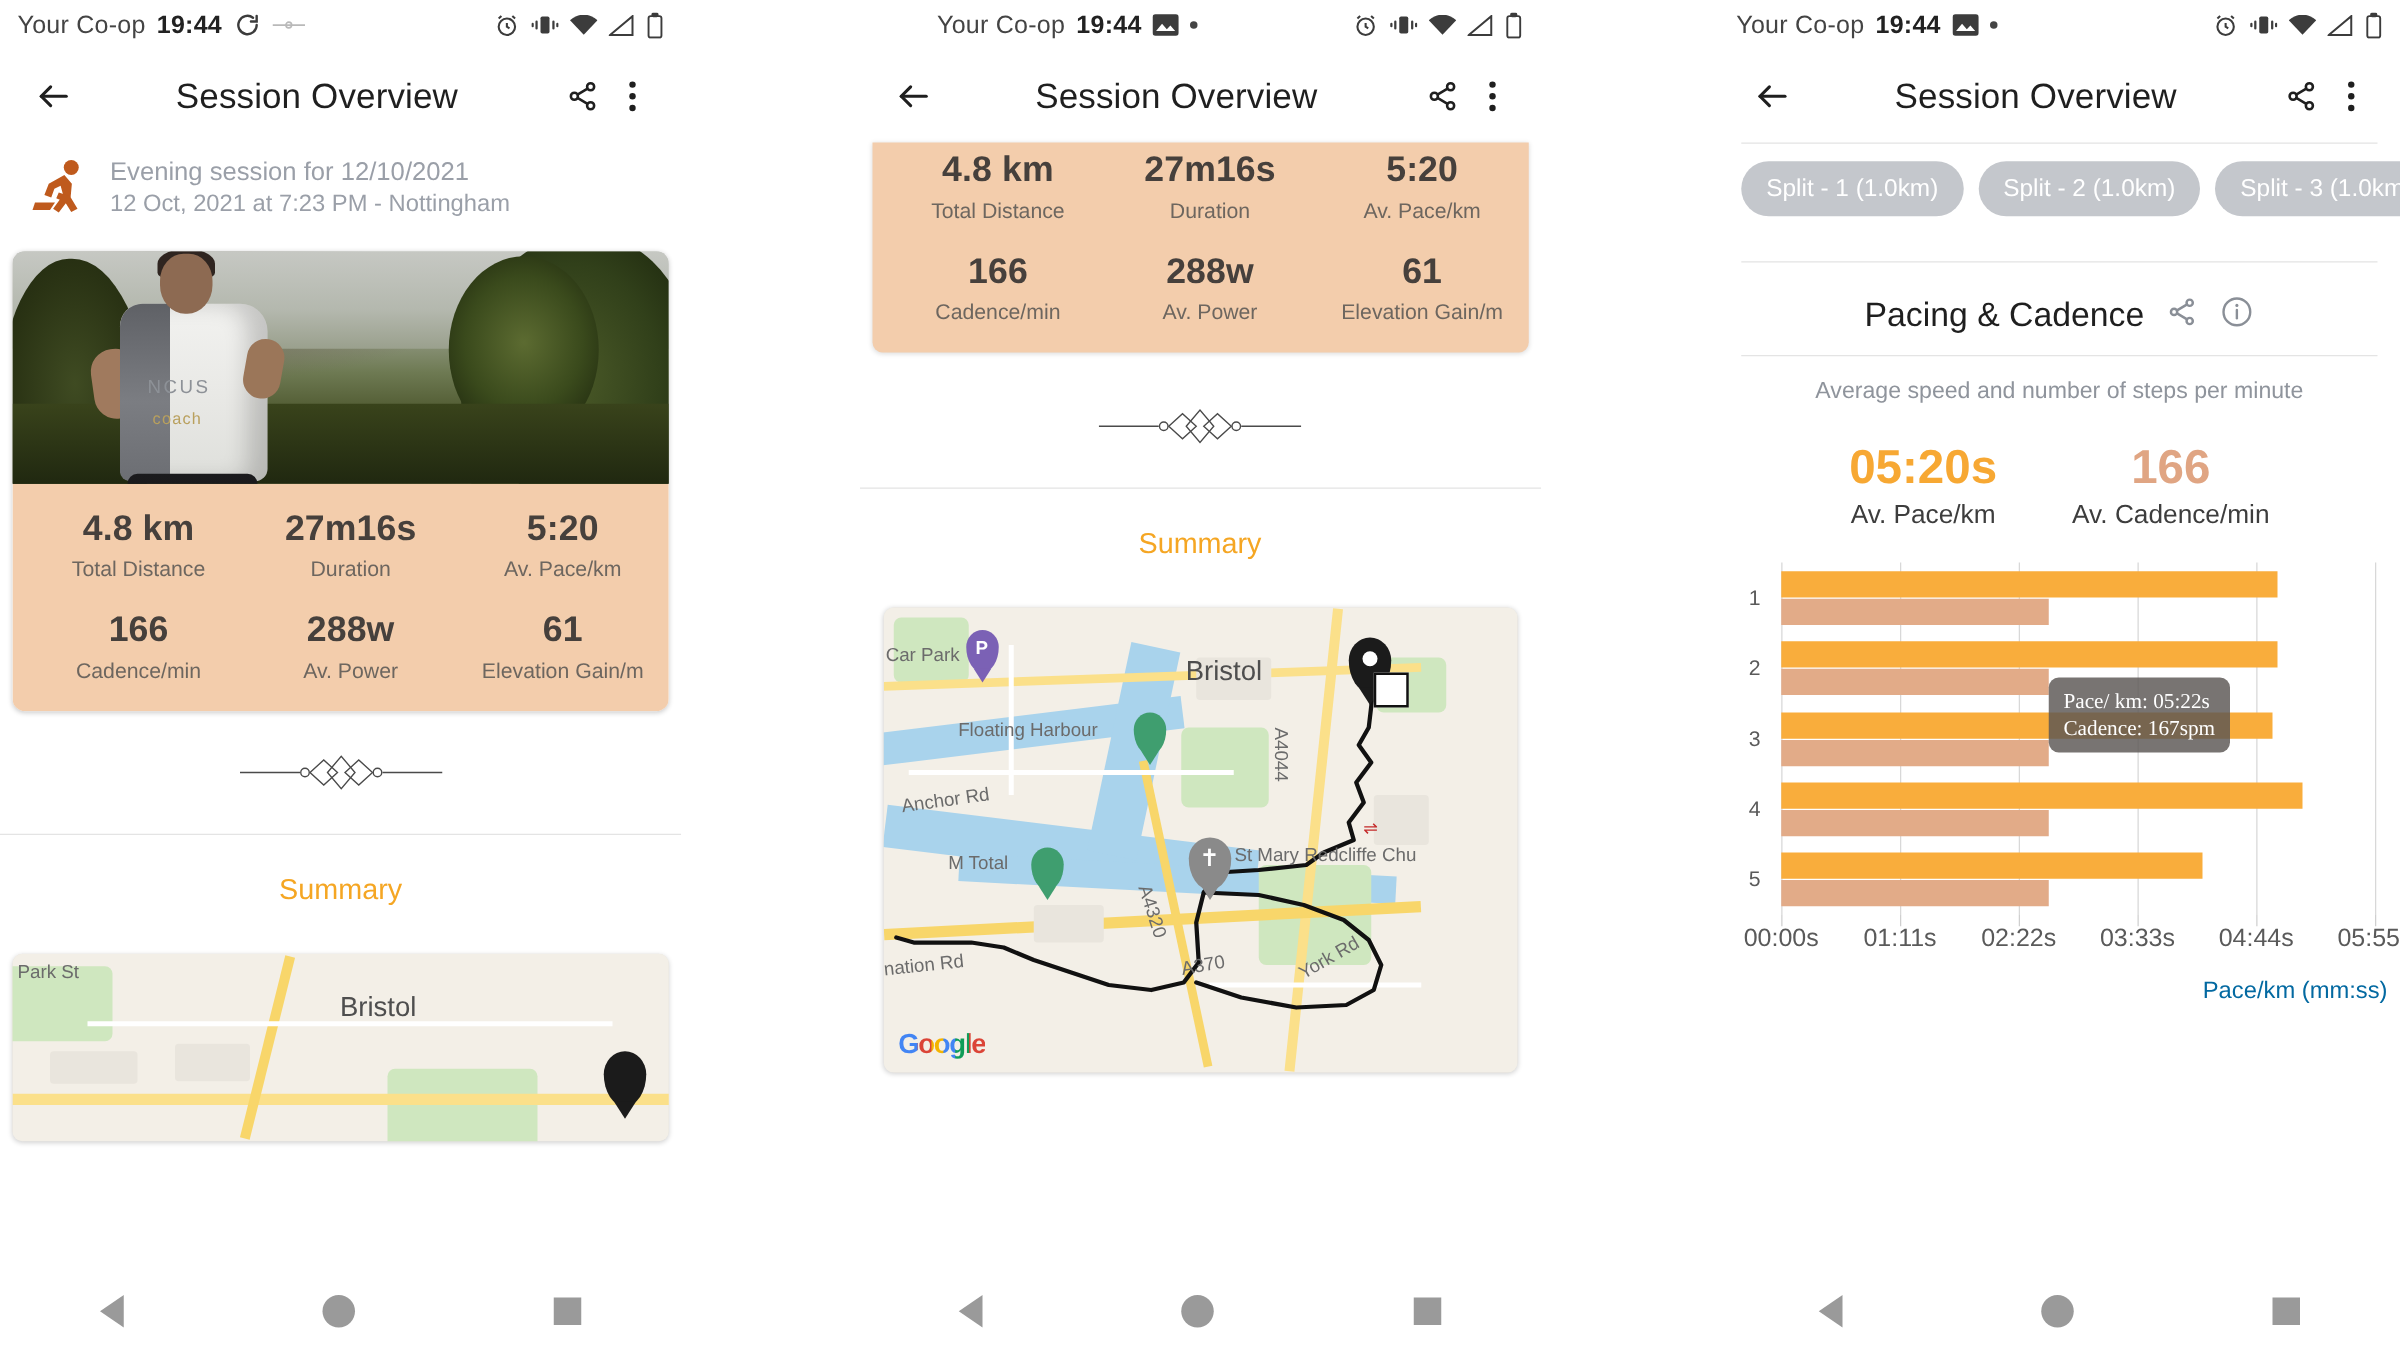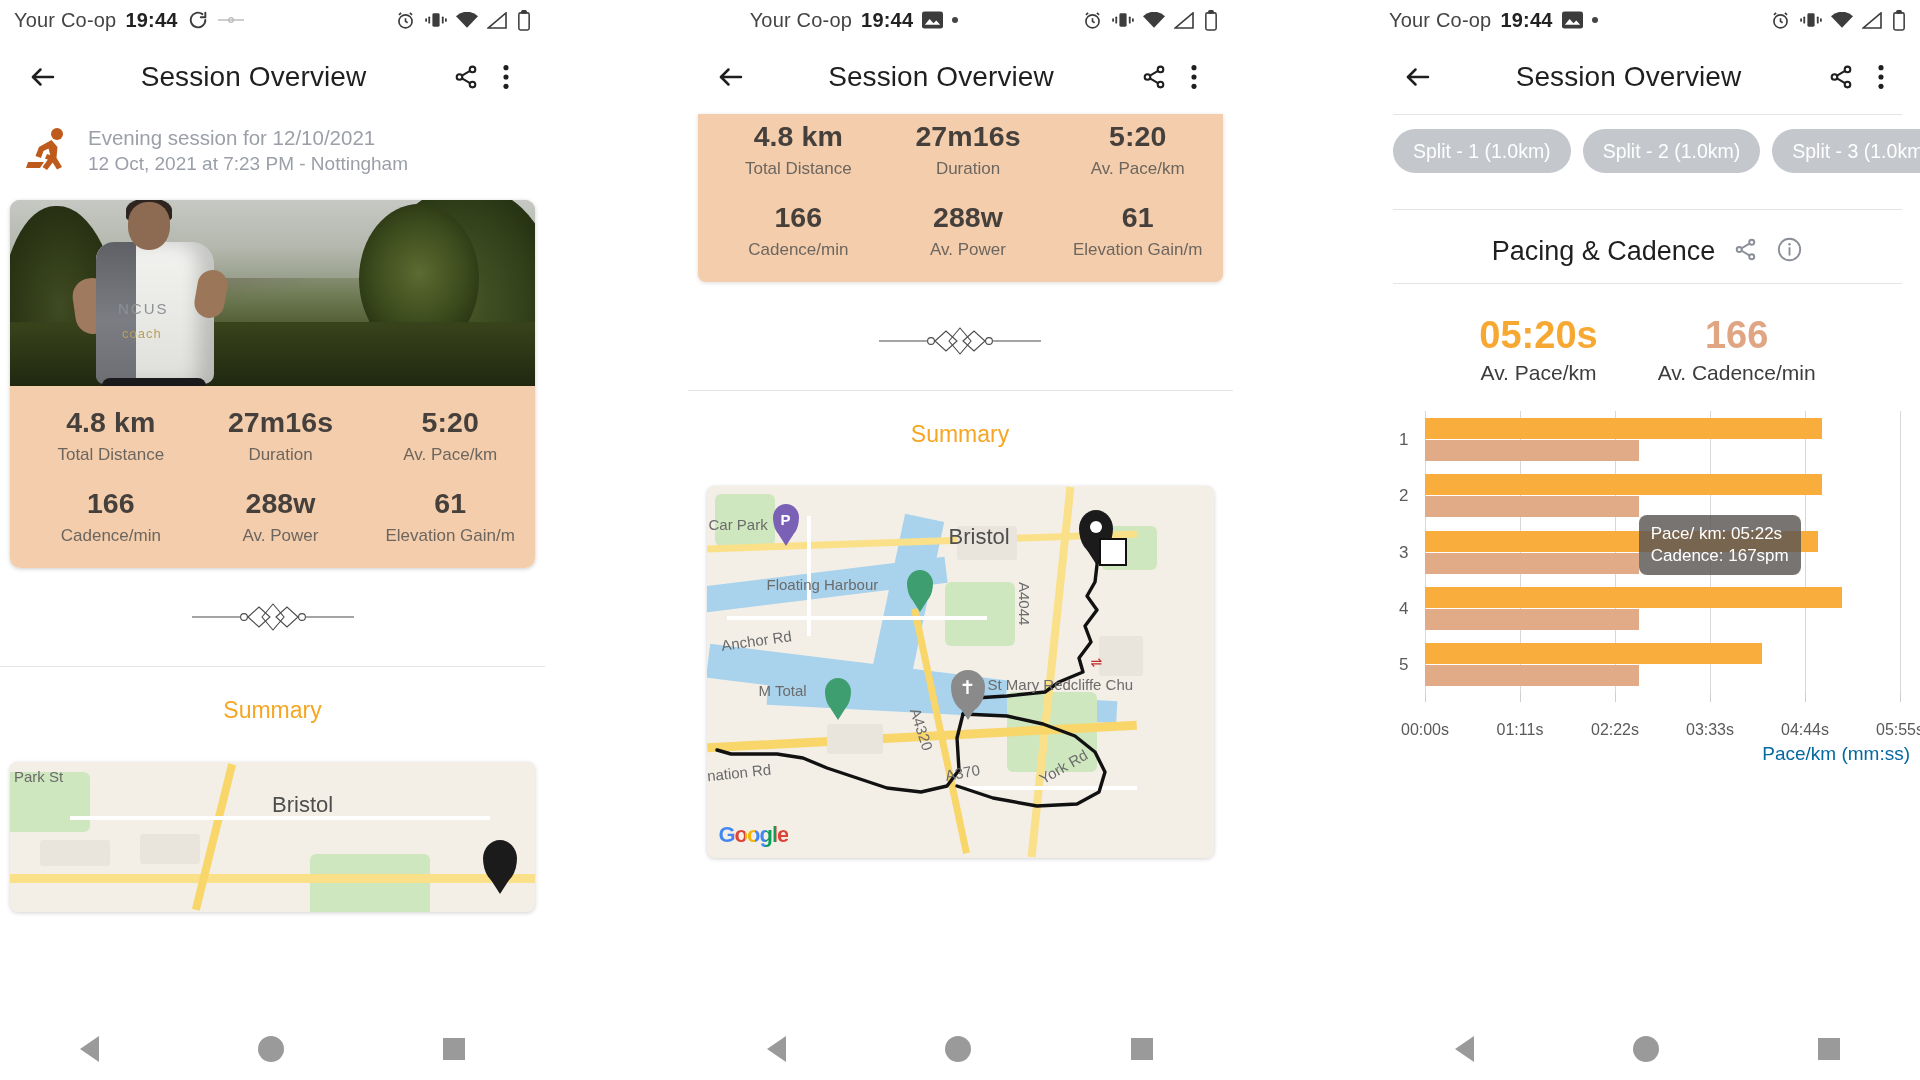--- a/index.html
+++ b/index.html
@@ -164,21 +164,21 @@
   .chart { position: relative; margin: 20px 10px 0 18px; }
   .plot { position: relative; height: 282px; margin-left: 32px; margin-right: 10px; }
   .gridline { position:absolute; top:0; bottom:0; width:1px; background:#d8d8d8; }
   .ylabel { position:absolute; left:-26px; font-size: 17px; color:#5a5a5a; transform: translateY(-50%); }
   .grp { position:absolute; left:0; right:0; }
   .bar { position:absolute; left:0; height: 21px; }
   .bar.pace { background:#f9ad3c; top: 0; }
   .bar.cad { background:#e2ab88; top: 22px; }
   .xaxis { position:relative; height: 46px; margin-left: 32px; margin-right: 10px; }
   .xtick { position:absolute; top:0; width:1px; height:9px; background:#cfcfcf; }
-  .xlab { position:absolute; top: 28px; font-size: 16px; color:#5a5a5a; transform: translateX(-50%); white-space: nowrap; }
+  .xlab { position:absolute; top: 8px; font-size: 20px; color:#5a5a5a; transform: translateX(-50%); white-space: nowrap; }
   .xtitle { text-align:right; font-size: 19px; color:#0369a1; margin-top: 4px; }
   .tooltip {
     position:absolute; background: rgba(90,86,83,.82); color:#fff; border-radius: 8px;
     padding: 8px 12px; font-size: 17px; line-height: 1.28; white-space: nowrap; z-index: 5;
   }
 
   
   .navbar { position:absolute; left:0; right:0; bottom:0; height: 62px;
     display:flex; align-items:center; justify-content:space-around; background:#fff; }
   .nav-tri { width:0; height:0; border-top: 13px solid transparent; border-bottom: 13px solid transparent;
@@ -681,35 +681,36 @@
         <svg width="27" height="27" viewBox="0 0 24 24" fill="none" stroke="#8a8f97" stroke-width="1.7">
             <circle cx="12" cy="12" r="9.5"></circle>
             <path d="M12 10.6v6" stroke-linecap="round"></path>
             <circle cx="12" cy="7.4" r="1.1" fill="#8a8f97" stroke="none"></circle>
           </svg>
       </div>
     </div>
 
     <div class="hrule" style="margin:0 18px;"></div>
 
+    <div class="card-sub">Average speed and number of steps per minute</div>
 
     <div class="metrics">
       <div class="metric">
         <div class="v pace">05:20s</div>
         <div class="l">Av. Pace/km</div>
       </div>
       <div class="metric">
         <div class="v cad">166</div>
         <div class="l">Av. Cadence/min</div>
       </div>
     </div>
 
     <div class="chart">
       <div class="plot" id="plot">
-        <div class="tooltip" style="left:45%; top:104px;">
+        <div class="tooltip" style="left:45%; top:92px;font-family:Liberation Serif, serif;">
           <div>Pace/ km: 05:22s</div>
           <div>Cadence: 167spm</div>
         </div>
       <div class="gridline" style="left: 0%;"></div>
           <div class="gridline" style="left: 20%;"></div>
           <div class="gridline" style="left: 40%;"></div>
           <div class="gridline" style="left: 60%;"></div>
           <div class="gridline" style="left: 80%;"></div>
           <div class="gridline" style="left: 100%;"></div>
           <div class="grp" style="top: 2.4%; height: 15.2%;">

